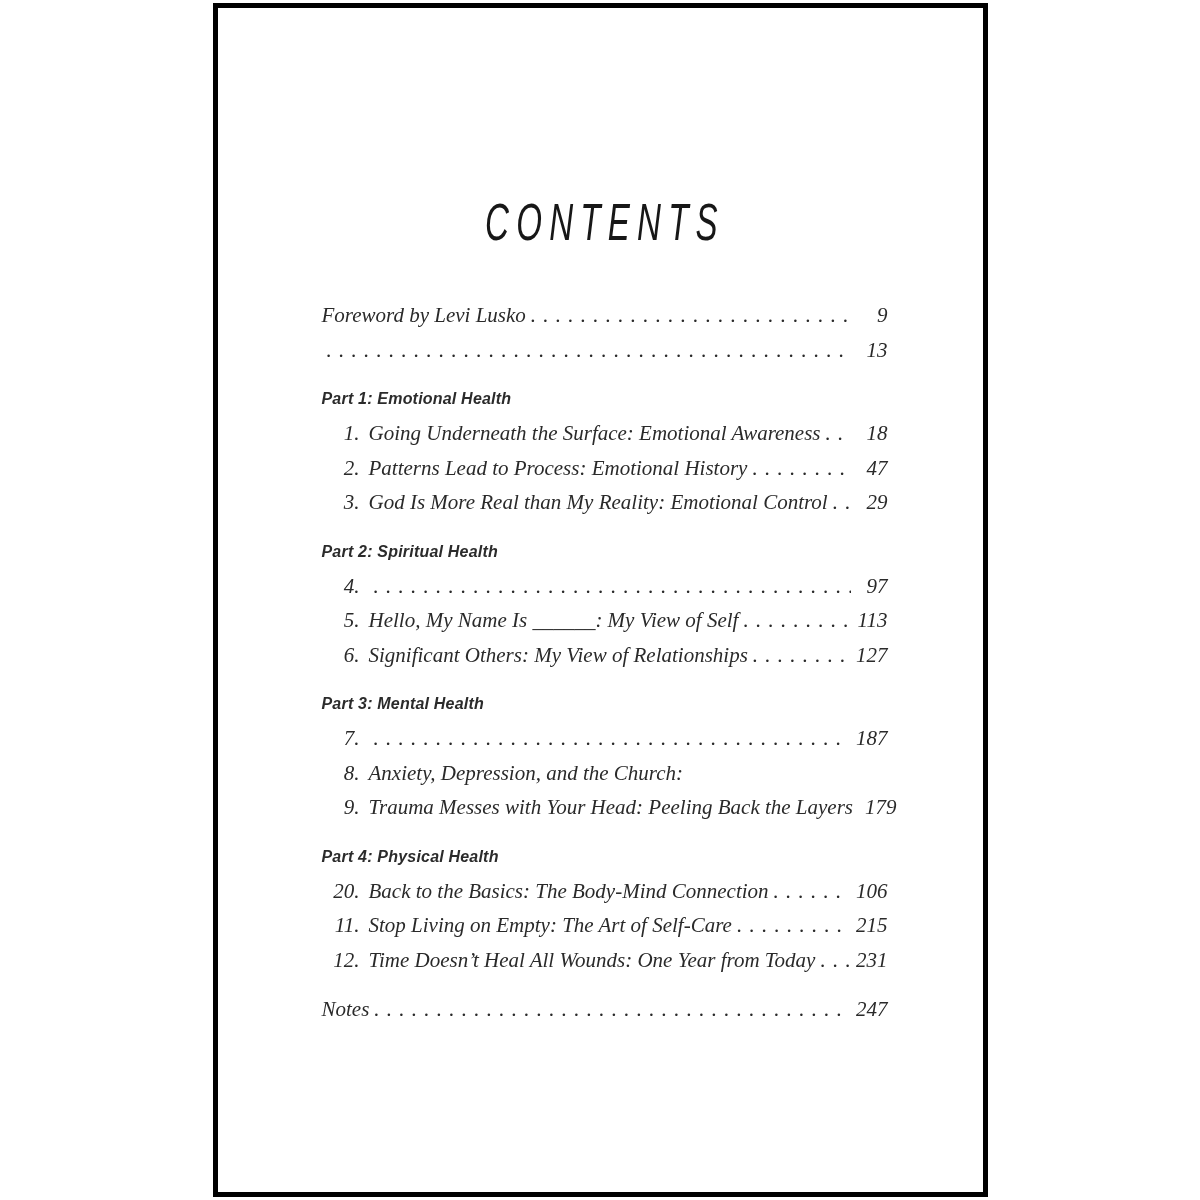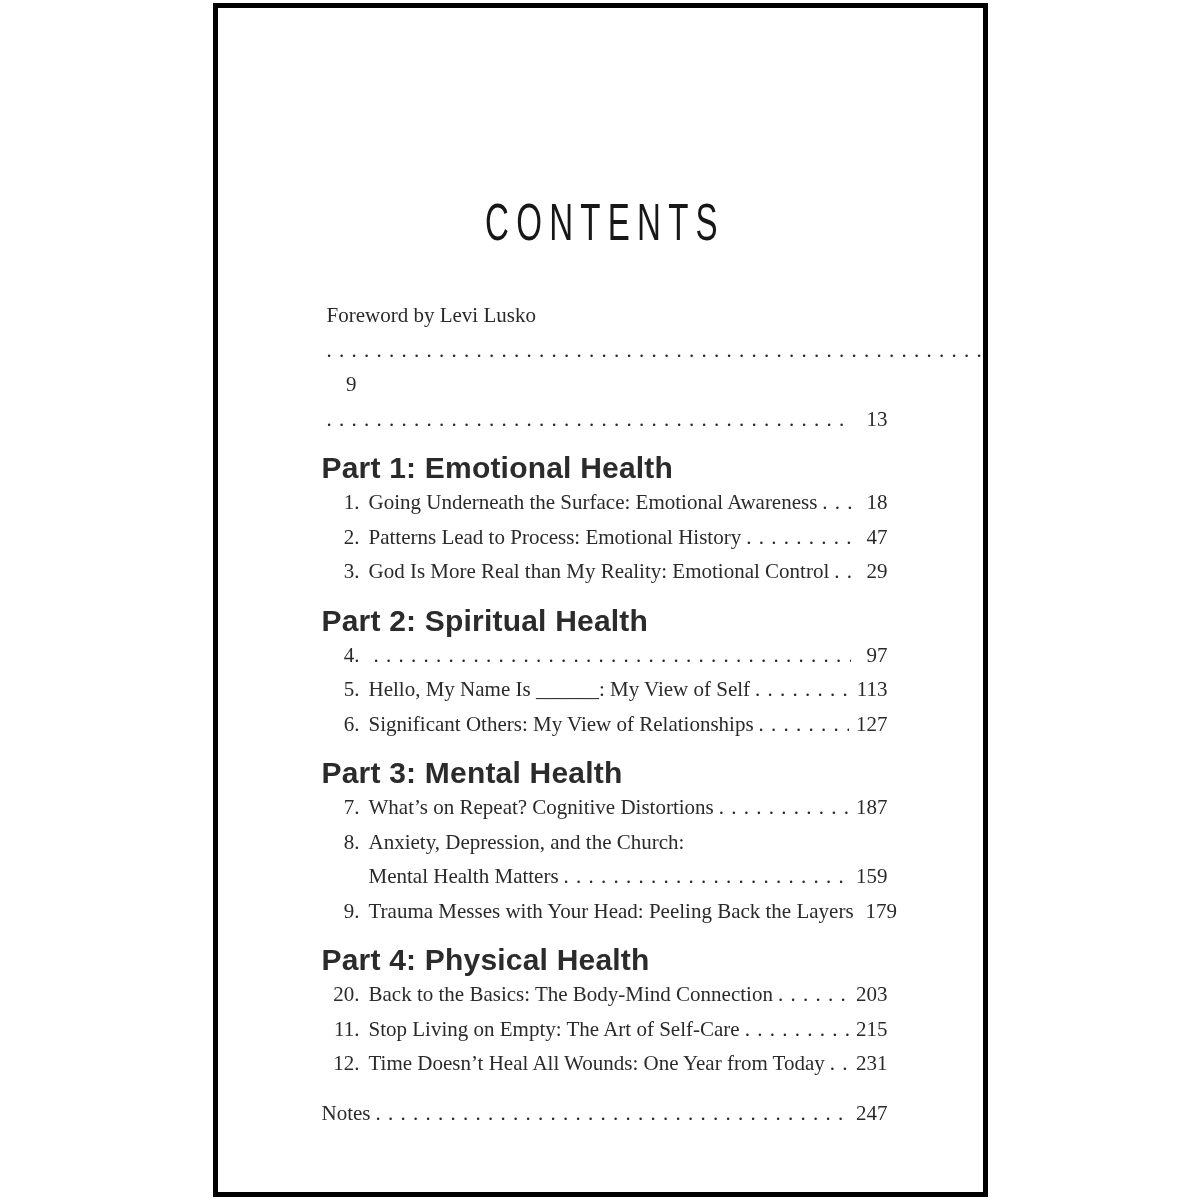--- a/index.html
+++ b/index.html
@@ -11,20 +11,21 @@
     font-family: "Liberation Serif", serif;
   }
   .page-frame {
     box-sizing: border-box;
     width: 775px;
     height: 1194px;
     margin: 3px auto 0 auto;
     border: 5px solid #000000;
     background: #ffffff;
     overflow: hidden;
+    font-style: italic;
   }
   .content {
     box-sizing: border-box;
     padding: 0 95px 0 104px;
     color: #1f1f1f;
   }
   .book-title {
     margin-top: 192px;
     margin-bottom: 54px;
     text-align: center;
@@ -73,26 +74,26 @@
     text-align: right;
     white-space: nowrap;
   }
   .row.indent2 {
     padding-left: 47px;
   }
   .part-heading {
     margin-top: 14px;
     font-family: "Liberation Sans", sans-serif;
     font-weight: 600;
-    font-size: 30px;
+    font-size: 16px;
     line-height: 35px;
     letter-spacing: 0.2px;
     color: #2b2b2b;
   }
-  .gap-front { margin-top: 0; flex-direction: column; }
+  .gap-front { margin-top: 0; }
   .notes-row { margin-top: 15px; }
 </style>
 </head>
 <body>
 
 <div class="page-frame">
   <div class="content">
 
     <div class="book-title">CONTENTS</div>
 
@@ -141,46 +142,40 @@
     <div class="row">
       <span class="num">6.</span>
       <span class="t">Significant Others: My View of Relationships</span>
       <span class="leader"></span>
       <span class="pg">127</span>
     </div>
 
     <div class="part-heading">Part 3: Mental Health</div>
     <div class="row">
       <span class="num">7.</span>
-      <span class="t">What’s on Repeat? Cognitive Distortions</span>
       <span class="leader"></span>
       <span class="pg">187</span>
     </div>
     <div class="row">
       <span class="num">8.</span>
       <span class="t">Anxiety, Depression, and the Church:</span>
-    </div>
-    <div class="row indent2">
-      <span class="t">Mental Health Matters</span>
-      <span class="leader"></span>
-      <span class="pg">159</span>
     </div>
     <div class="row">
       <span class="num">9.</span>
       <span class="t">Trauma Messes with Your Head: Peeling Back the Layers</span>
       <span class="leader"></span>
       <span class="pg">179</span>
     </div>
 
     <div class="part-heading">Part 4: Physical Health</div>
     <div class="row">
       <span class="num">20.</span>
       <span class="t">Back to the Basics: The Body-Mind Connection</span>
       <span class="leader"></span>
-      <span class="pg">203</span>
+      <span class="pg">106</span>
     </div>
     <div class="row">
       <span class="num">11.</span>
       <span class="t">Stop Living on Empty: The Art of Self-Care</span>
       <span class="leader"></span>
       <span class="pg">215</span>
     </div>
     <div class="row">
       <span class="num">12.</span>
       <span class="t">Time Doesn’t Heal All Wounds: One Year from Today</span>

